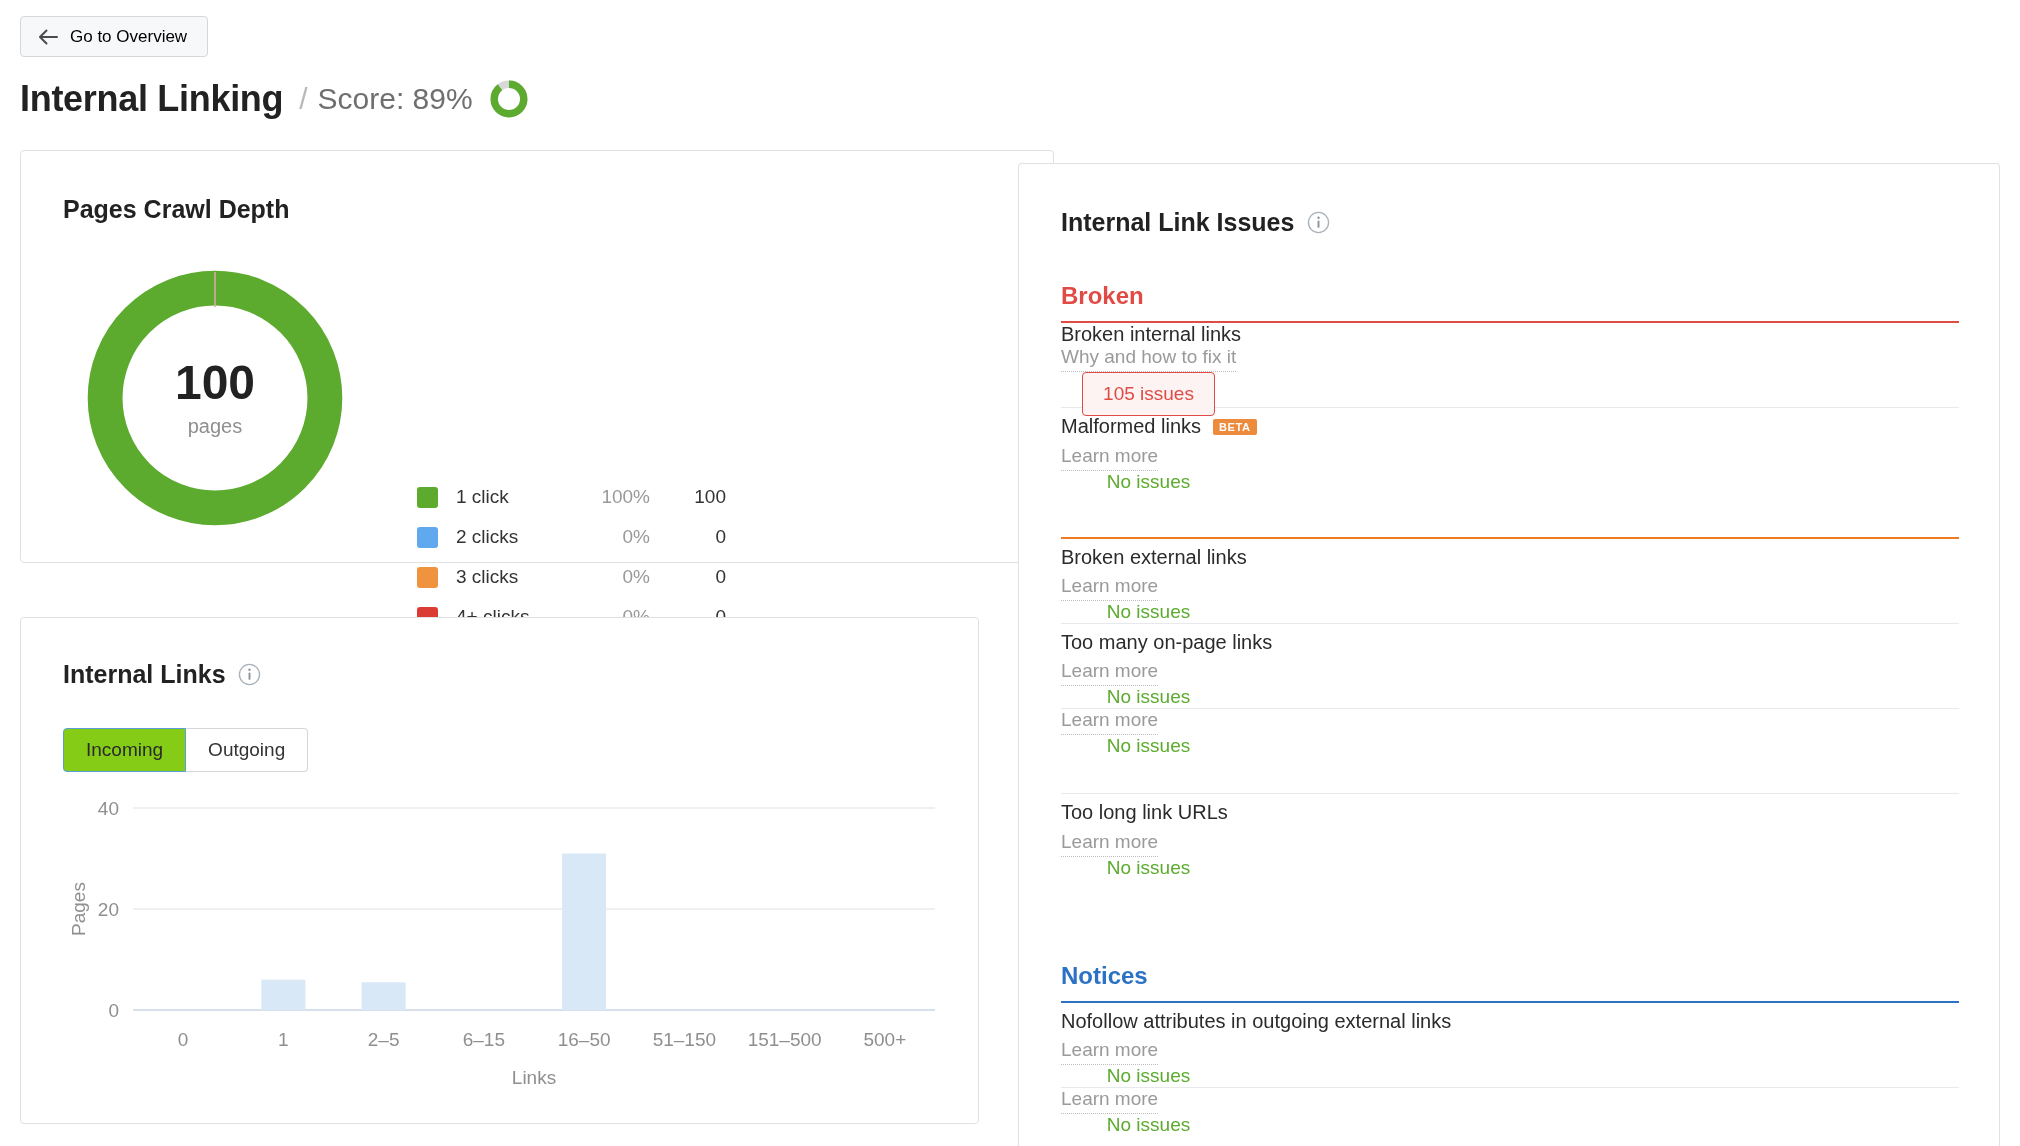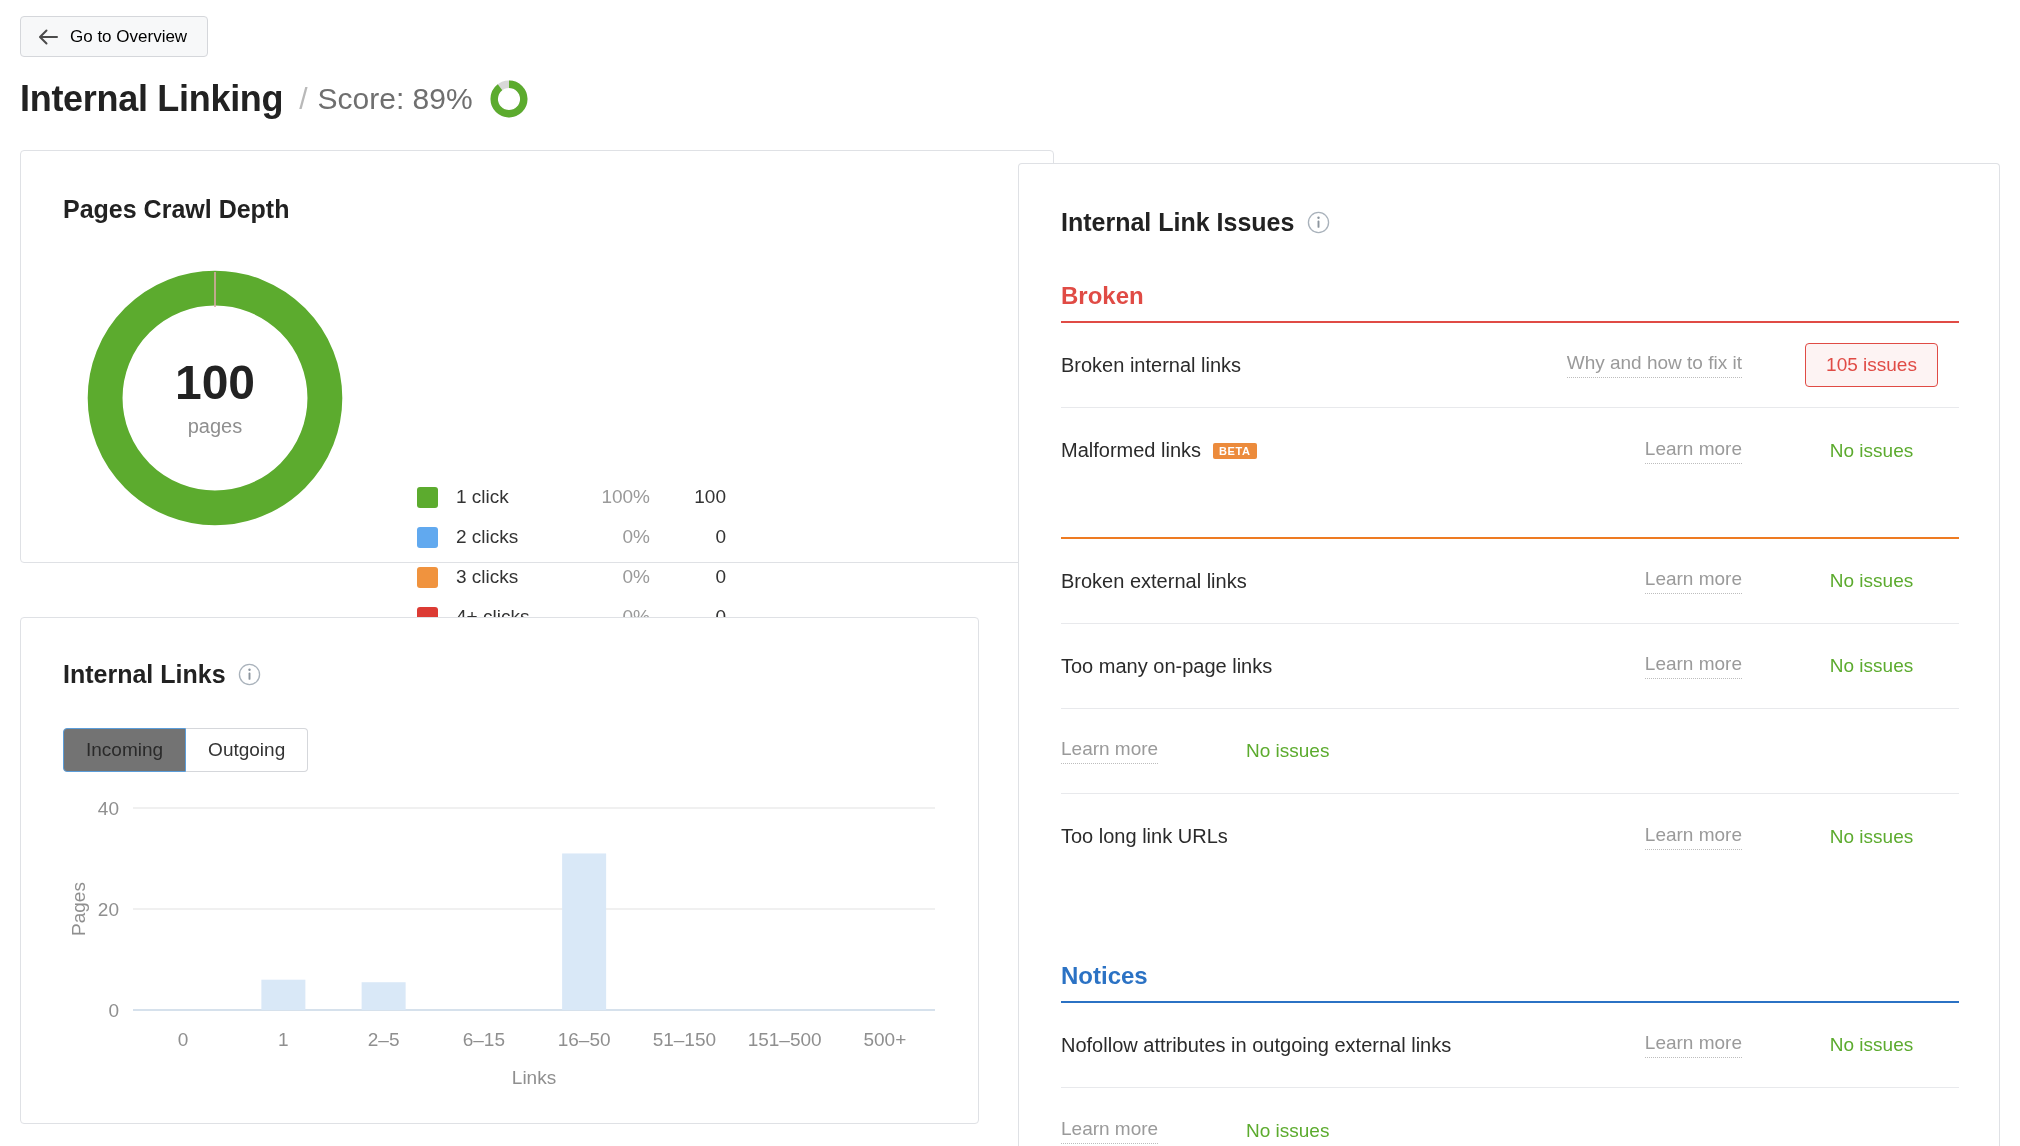--- a/index.html
+++ b/index.html
@@ -63,34 +63,35 @@
   .il-title { position: absolute; left: 42px; top: 42px; display: flex; align-items: center; gap: 12px;}
   .info-ico { width: 23px; height: 23px; display:block; cursor: pointer; }
 
   .toggle { position: absolute; left: 42px; top: 110px; display: flex; height: 44px; }
   .toggle button {
     font-family: inherit; font-size: 19px; height: 44px; padding: 0 22px;
     background: #fff; border: 1px solid #d5d7db; color: #333; cursor: pointer;
   }
   .toggle button:first-child { border-radius: 4px 0 0 4px; }
   .toggle button:last-child { border-radius: 0 4px 4px 0; border-left: none; }
-  .toggle button.active { background: #737373; border-color: #5b9dd9; color: #2a2a2a; }
+  .toggle button.active { background: #84cc16; border-color: #5b9dd9; color: #2a2a2a; }
 
   .chart { position: absolute; left: 42px; top: 182px; width: 880px; height: 290px; }
 
   
   .issues-title { position: absolute; left: 42px; top: 44px; display: flex; align-items: center; gap: 13px; }
 
   .section { position: absolute; left: 42px; width: 898px; }
   .section-head { font-size: 24px; font-weight: bold; padding-bottom: 11px; }
   .section-rule { height: 2px; width: 100%; }
 
   .issue-row {
-    display: flex; align-items: center; height: 85px;
+    display: flex; align-items: flex-start; height: 85px;
     border-bottom: 1px solid #e8e9ec;
+    flex-direction: column;
   }
   .issue-row:last-child { border-bottom: none; }
   .issue-name { flex: 1 1 auto; font-size: 20px; color: #2b2b2b; display:flex; align-items:center; gap: 12px;}
   .beta {
     display:inline-block; background:#ec8b3c; color:#fff; font-size: 11px; font-weight: bold;
     letter-spacing: 0.6px; padding: 3px 6px 2px; border-radius: 2px; line-height:1;
   }
   .issue-link {
     font-size: 19px; color: #9a9a9a; text-align: right; white-space: nowrap;
     border-bottom: 1px dotted #bdbdbd; padding-bottom: 3px; cursor: pointer; margin-right: 42px;

